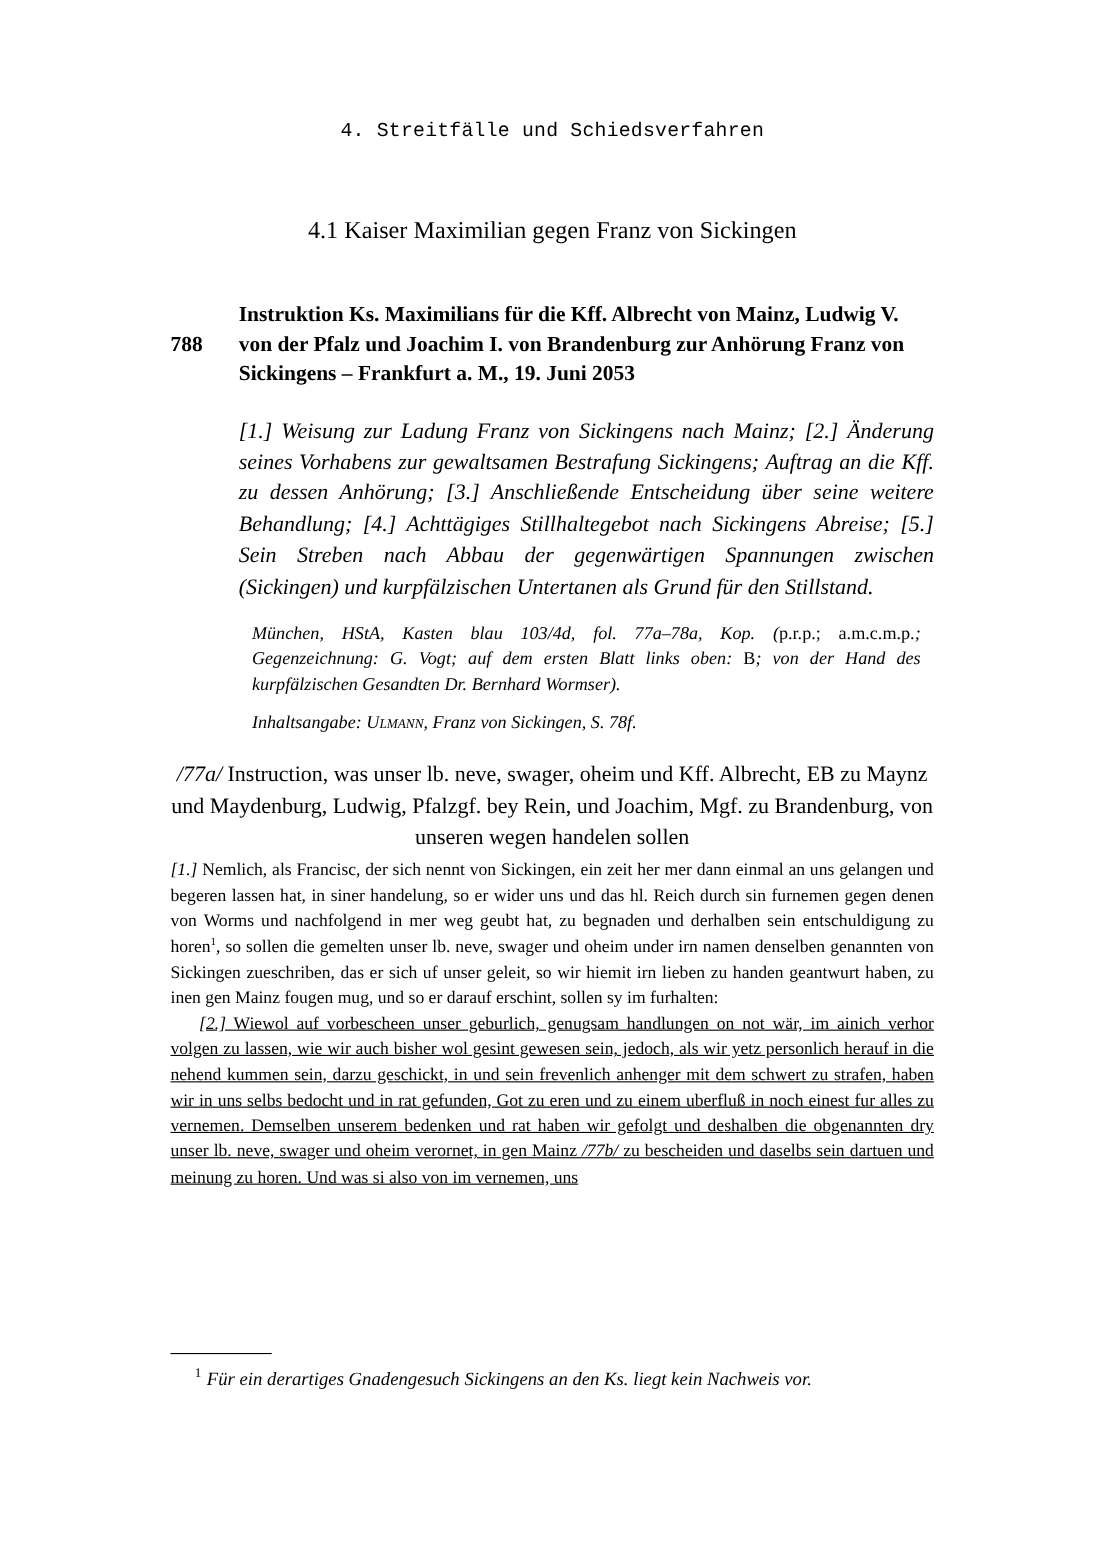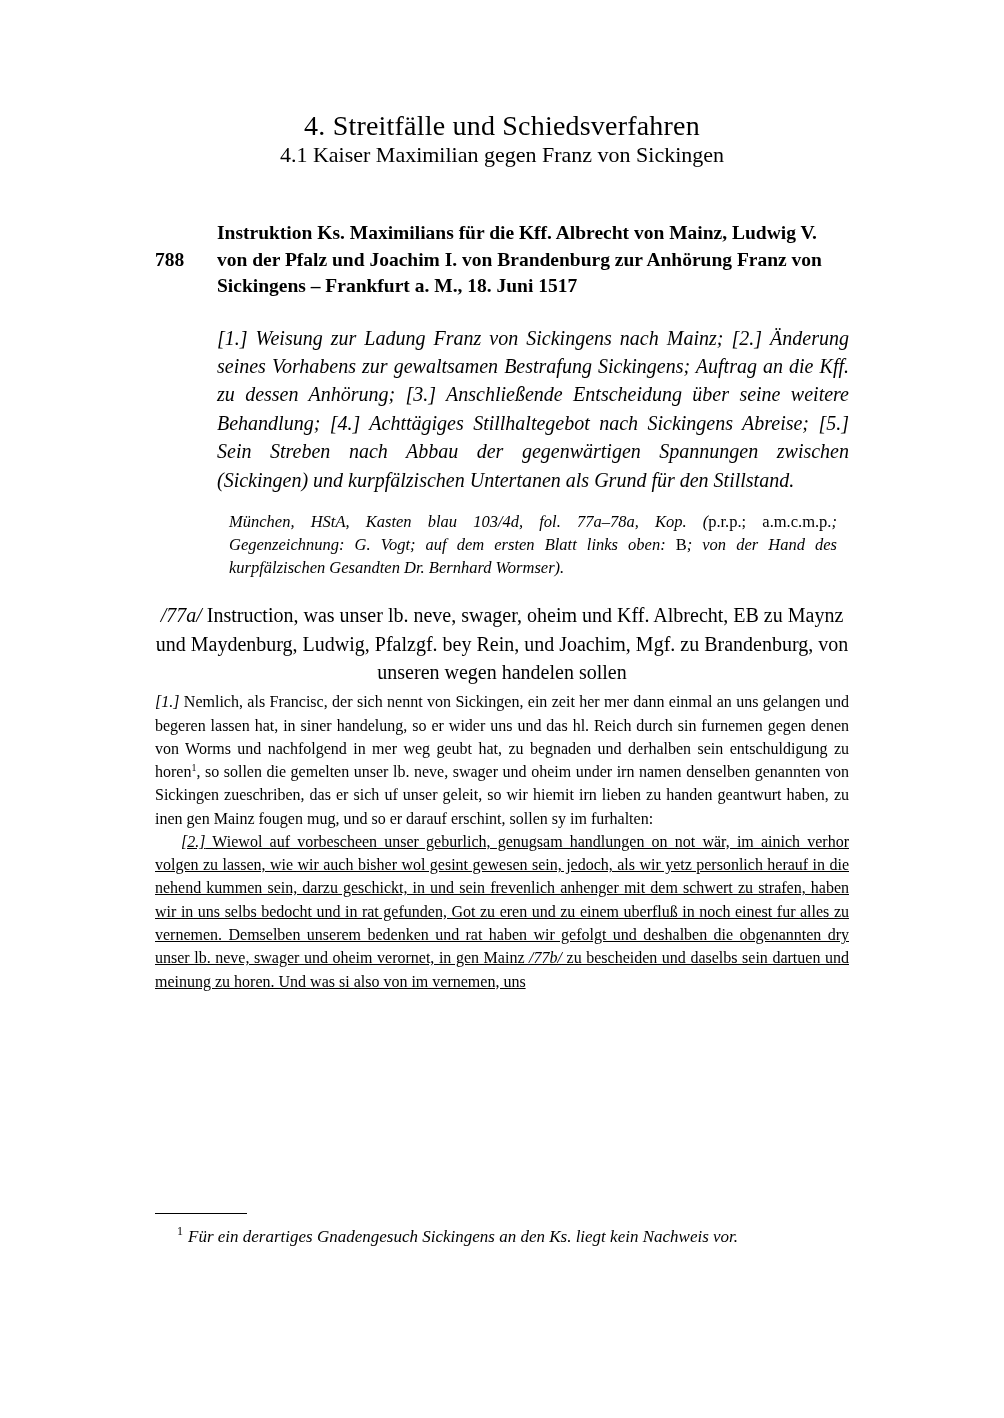--- a/index.html
+++ b/index.html
@@ -17,27 +17,29 @@
   .page {
     position: absolute;
     left: 0; top: 0;
     width: 1004px;
     height: 1418px;
     box-sizing: border-box;
     padding: 0 155px;
   }
   .chapter-title {
     text-align: center;
-    font-size: 28px;
+    font-size: 18px;
     margin-top: 110px;
     letter-spacing: 0.2px;
+    font-family: Liberation Mono, monospace;
   }
   .section-title {
     text-align: center;
     font-size: 22px;
+    margin-top: 66px;
   }
   .doc-head {
     margin-top: 52px;
     display: flex;
     align-items: center;
     font-weight: bold;
     font-size: 19.5px;
     line-height: 1.36;
   }
   .doc-number {
@@ -106,21 +108,21 @@
   }
   sup {
     font-size: 0.62em;
     vertical-align: super;
     line-height: 0;
   }
   .footnote-area {
     position: absolute;
     left: 155px;
     right: 155px;
-    bottom: 169px;
+    bottom: 152px;
   }
   .footnote-rule {
     width: 92px;
     height: 1px;
     background: #000;
     margin-left: 0;
     margin-bottom: 9px;
   }
   .footnote {
     font-size: 17px;
@@ -139,27 +141,28 @@
 <body>
 
 <div class="page">
 
   <div class="chapter-title">4. Streitfälle und Schiedsverfahren</div>
 
   <div class="section-title">4.1 Kaiser Maximilian gegen Franz von Sickingen</div>
 
   <div class="doc-head">
     <div class="doc-number">788</div>
-    <div class="doc-heading-text">Instruktion Ks. Maximilians für die Kff. Albrecht von Mainz, Ludwig V. von der Pfalz und Joachim I. von Brandenburg zur Anhörung Franz von Sickingens – Frankfurt a. M., 18. Juni 1517</div>
+    <div class="doc-heading-text">Instruktion Ks. Maximilians für die Kff. Albrecht von Mainz, Ludwig V. von der Pfalz und Joachim I. von Brandenburg zur Anhörung Franz von Sickingens – Frankfurt a. M., 19. Juni 2053</div>
   </div>
 
   <div class="regest">[1.] Weisung zur Ladung Franz von Sickingens nach Mainz; [2.] Änderung seines Vorhabens zur gewaltsamen Bestrafung Sickingens; Auftrag an die Kff. zu dessen Anhörung; [3.] Anschließende Entscheidung über seine weitere Behandlung; [4.] Achttägiges Stillhaltegebot nach Sickingens Abreise; [5.] Sein Streben nach Abbau der gegenwärtigen Spannungen zwischen (Sickingen) und kurpfälzischen Untertanen als Grund für den Stillstand.</div>
 
   <div class="source-block">
     <p class="source-line"><span>München, HStA, Kasten blau 103/4d, fol. 77a–78a, Kop. (</span><span class="roman">p.r.p.; a.m.c.m.p.</span><span>; Gegenzeichnung: G. Vogt; auf dem ersten Blatt links oben: </span><span class="roman">B</span><span>; von der Hand des kurpfälzischen Gesandten Dr. Bernhard Wormser).</span></p>
+    <p class="source-line"><span>Inhaltsangabe: </span><span class="smallcaps">Ulmann</span><span>, Franz von Sickingen, S. 78f.</span></p>
   </div>
 
   <div class="doc-intro"><span class="folio">/77a/</span><span> Instruction, was unser lb. neve, swager, oheim und Kff. Albrecht, EB zu Maynz und Maydenburg, Ludwig, Pfalzgf. bey Rein, und Joachim, Mgf. zu Brandenburg, von unseren wegen handelen sollen</span></div>
 
   <p class="body-par first"><span class="para-num">[1.]</span><span> Nemlich, als Francisc, der sich nennt von Sickingen, ein zeit her mer dann einmal an uns gelangen und begeren lassen hat, in siner handelung, so er wider uns und das hl. Reich durch sin furnemen gegen denen von Worms und nachfolgend in mer weg geubt hat, zu begnaden und derhalben sein entschuldigung zu horen</span><sup>1</sup><span>, so sollen die gemelten unser lb. neve, swager und oheim under irn namen denselben genannten von Sickingen zueschriben, das er sich uf unser geleit, so wir hiemit irn lieben zu handen geantwurt haben, zu inen gen Mainz fougen mug, und so er darauf erschint, sollen sy im furhalten:</span></p>
 
   <p class="body-par indent"><span class="para-num">[2.]</span><span> Wiewol auf vorbescheen unser geburlich, genugsam handlungen on not wär, im ainich verhor volgen zu lassen, wie wir auch bisher wol gesint gewesen sein, jedoch, als wir yetz personlich herauf in die nehend kummen sein, darzu geschickt, in und sein frevenlich anhenger mit dem schwert zu strafen, haben wir in uns selbs bedocht und in rat gefunden, Got zu eren und zu einem uberfluß in noch einest fur alles zu vernemen. Demselben unserem bedenken und rat haben wir gefolgt und deshalben die obgenannten dry unser lb. neve, swager und oheim verornet, in gen Mainz </span><span class="folio">/77b/</span><span> zu bescheiden und daselbs sein dartuen und meinung zu horen. Und was si also von im vernemen, uns</span></p>
 
   <div class="footnote-area">
     <div class="footnote-rule"></div>

